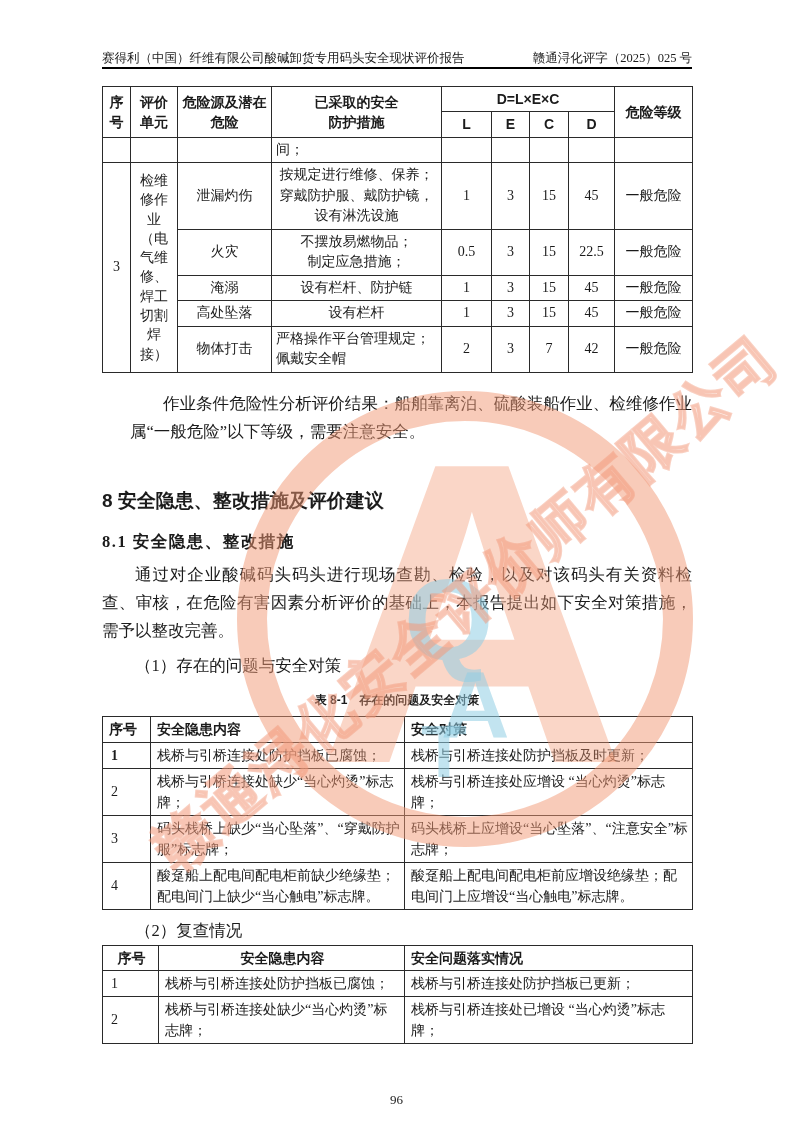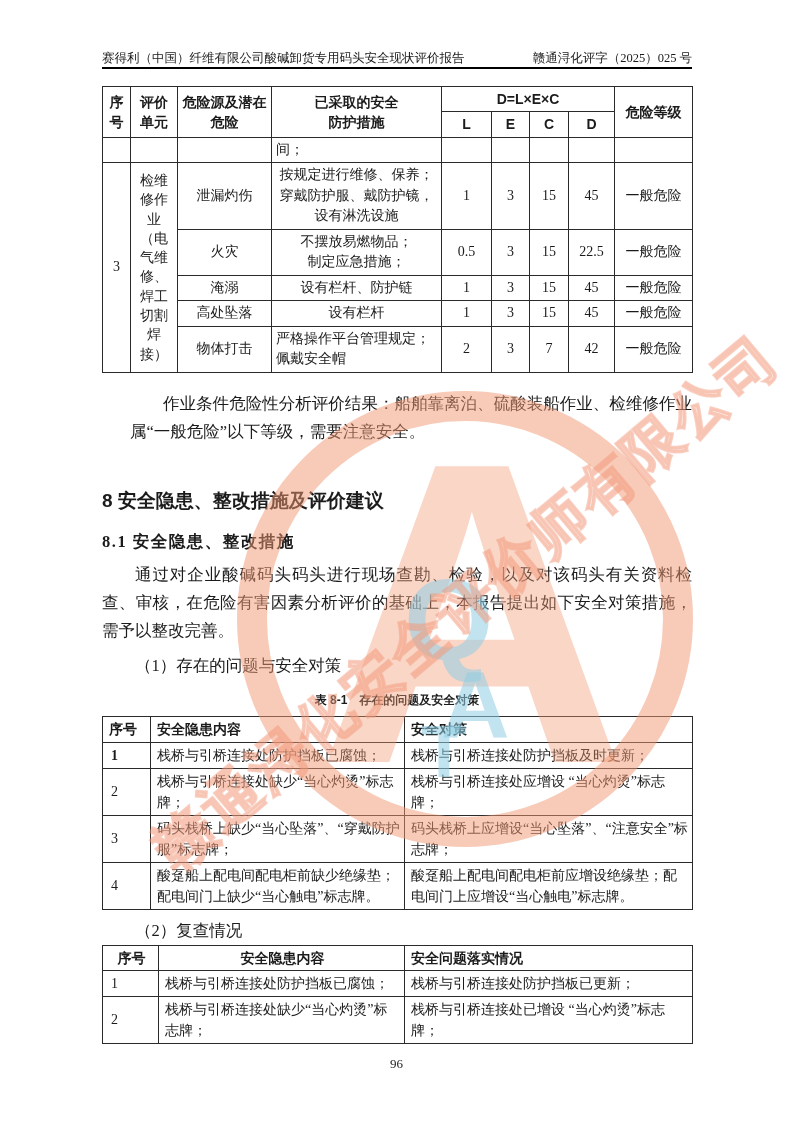--- a/index.html
+++ b/index.html
@@ -33,21 +33,21 @@
   .h81{font-size:16.5px;font-weight:bold;margin:17px 0 0 0;letter-spacing:1.5px;}
   .para2{margin-top:8px;}
   .item-line{font-size:16.5px;text-indent:2em;margin:7px 0 0 0;line-height:1.7;}
   .tbl-title{font-family:"Liberation Sans","DejaVu Sans",sans-serif;font-size:12px;
              font-weight:bold;text-align:center;margin:12px 0 7px 0;}
   .issues-table th{text-align:left;padding-left:6px;}
   .issues-table td{text-align:left;padding-left:6px;line-height:1.5;}
   .issues-table td.idx{padding-left:8px;}
   .idx-bold{font-weight:bold;}
   .t82 th.c-center{text-align:center;}
-  .page-num{position:absolute;left:0;top:1056px;width:793px;text-align:center;
+  .page-num{position:absolute;left:0;top:1092px;width:793px;text-align:center;
             font-size:13px;z-index:1;}
 
   
   .watermark{position:absolute;inset:0;pointer-events:none;z-index:5;}
   .wm-ring{position:absolute;left:237px;top:391px;width:456px;height:456px;box-sizing:border-box;
            border:30px solid rgba(242,152,115,0.50);border-radius:50%;}
   .wm-a{position:absolute;left:288px;top:398px;width:368px;text-align:center;
         font-family:"Liberation Sans","DejaVu Sans",sans-serif;font-weight:bold;
         font-size:430px;line-height:1;color:rgba(242,152,115,0.40);}
   .wm-cyan{position:absolute;font-family:"Liberation Sans","DejaVu Sans",sans-serif;

